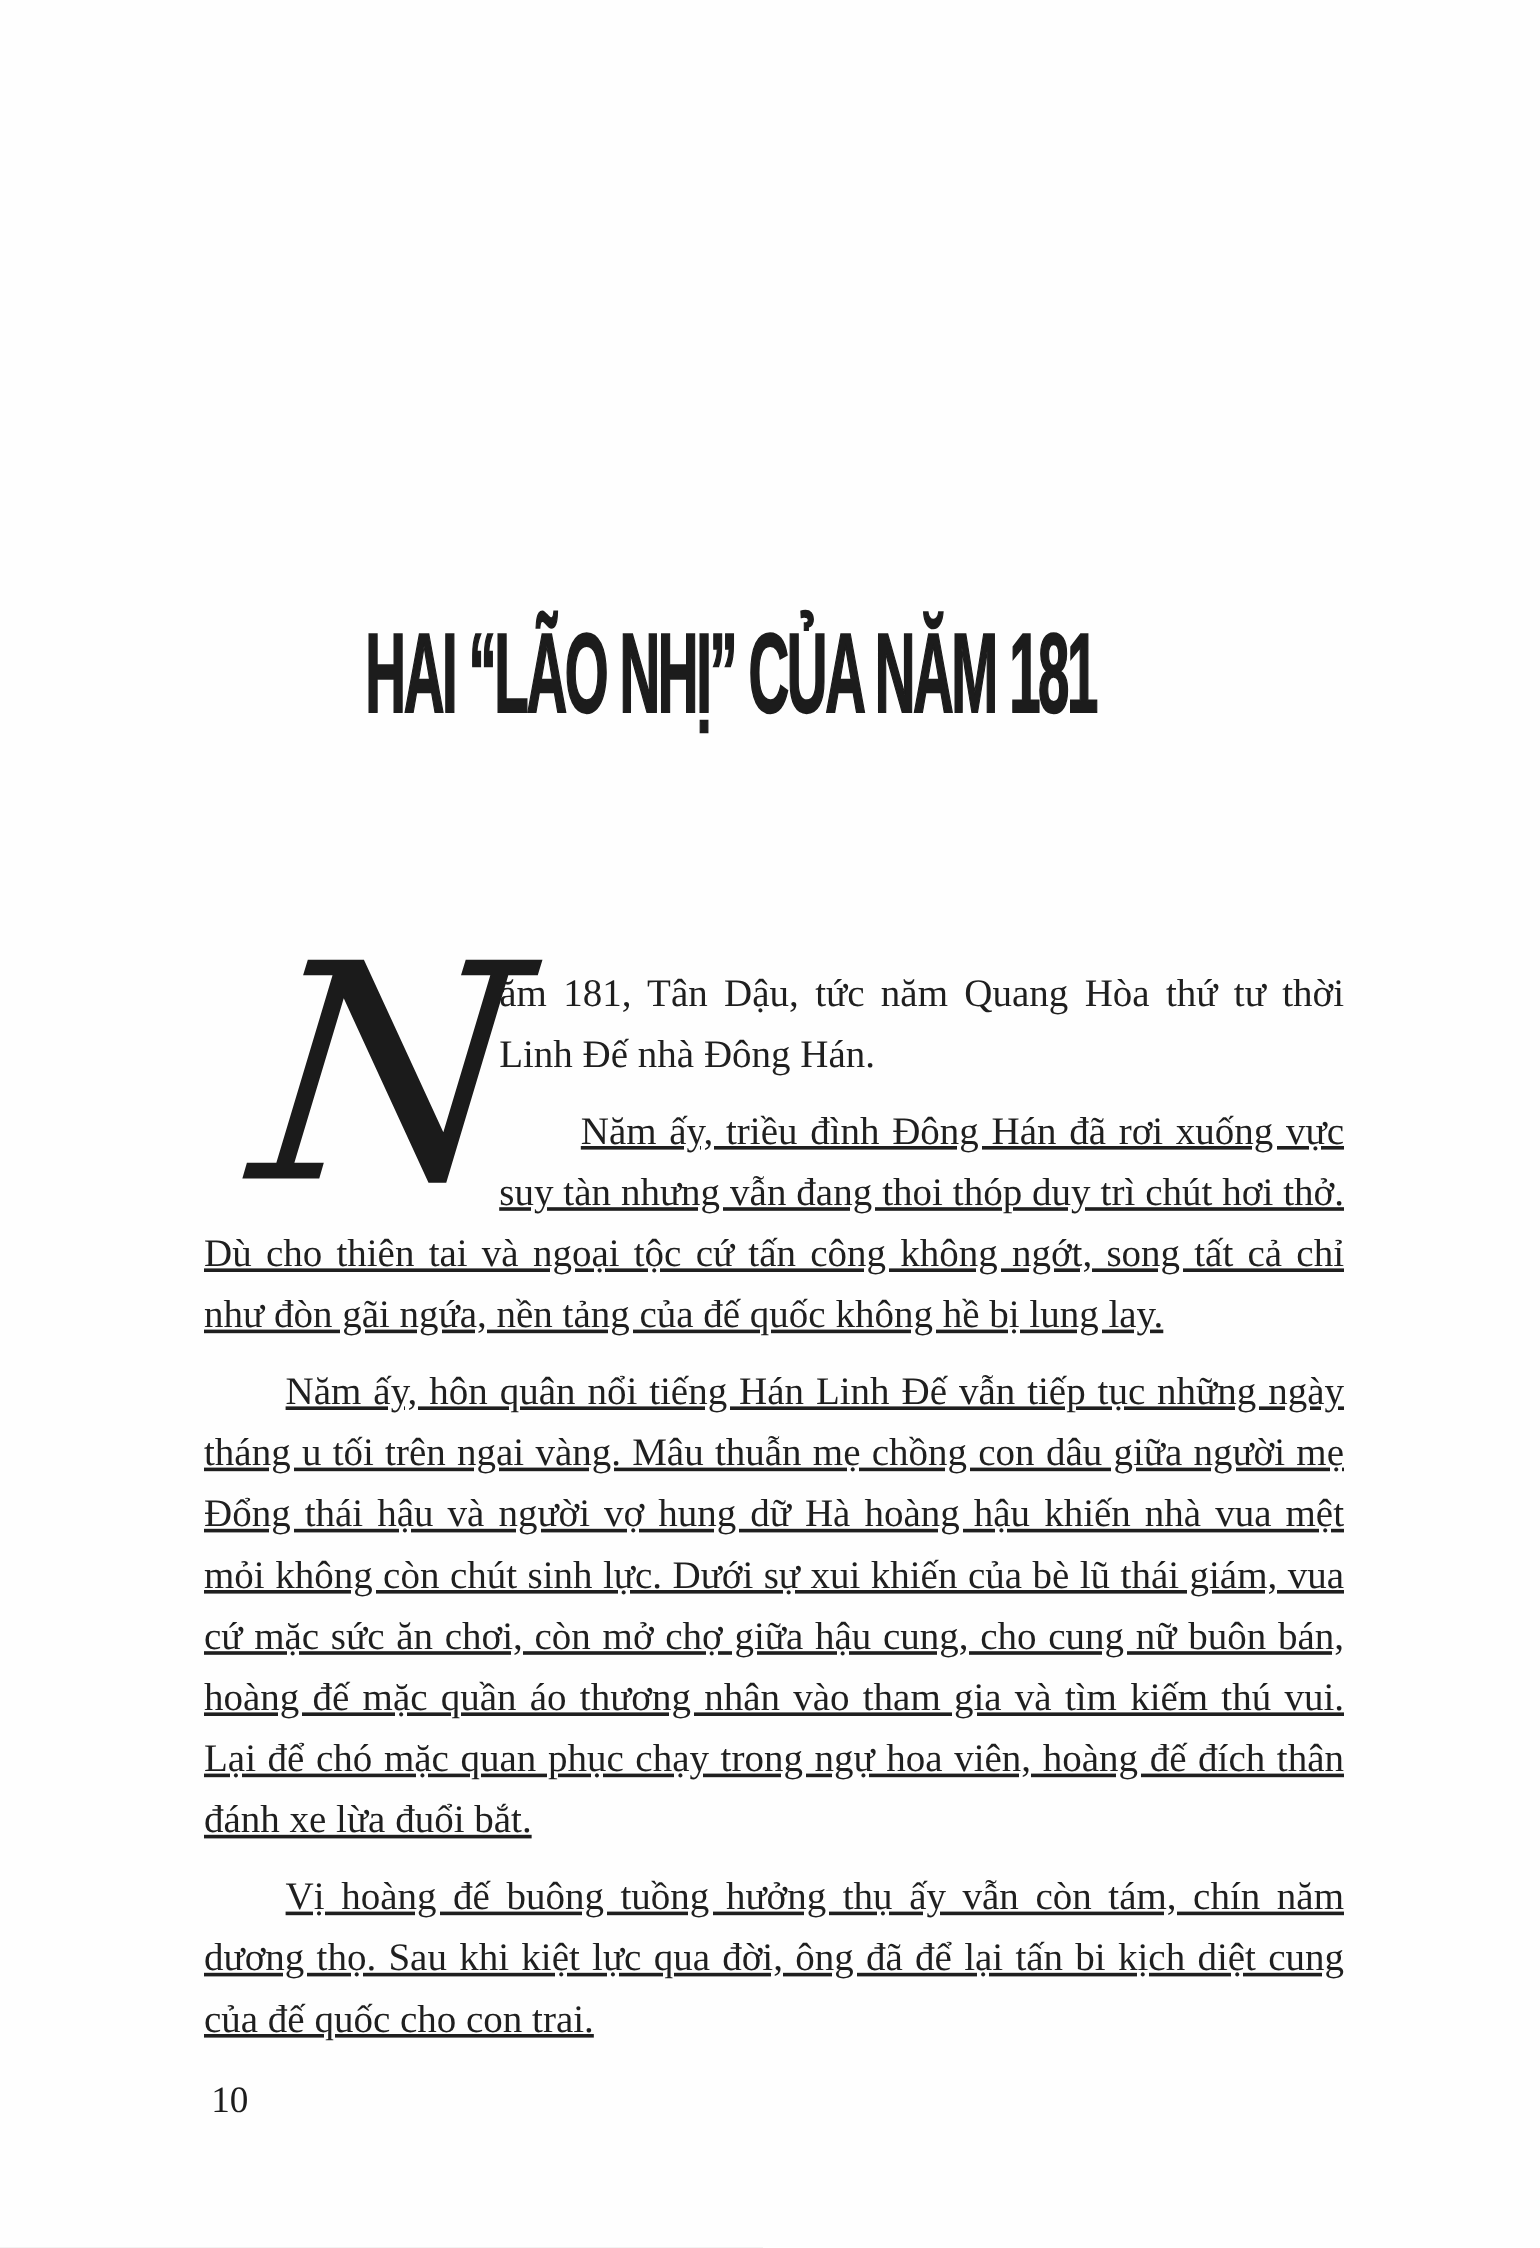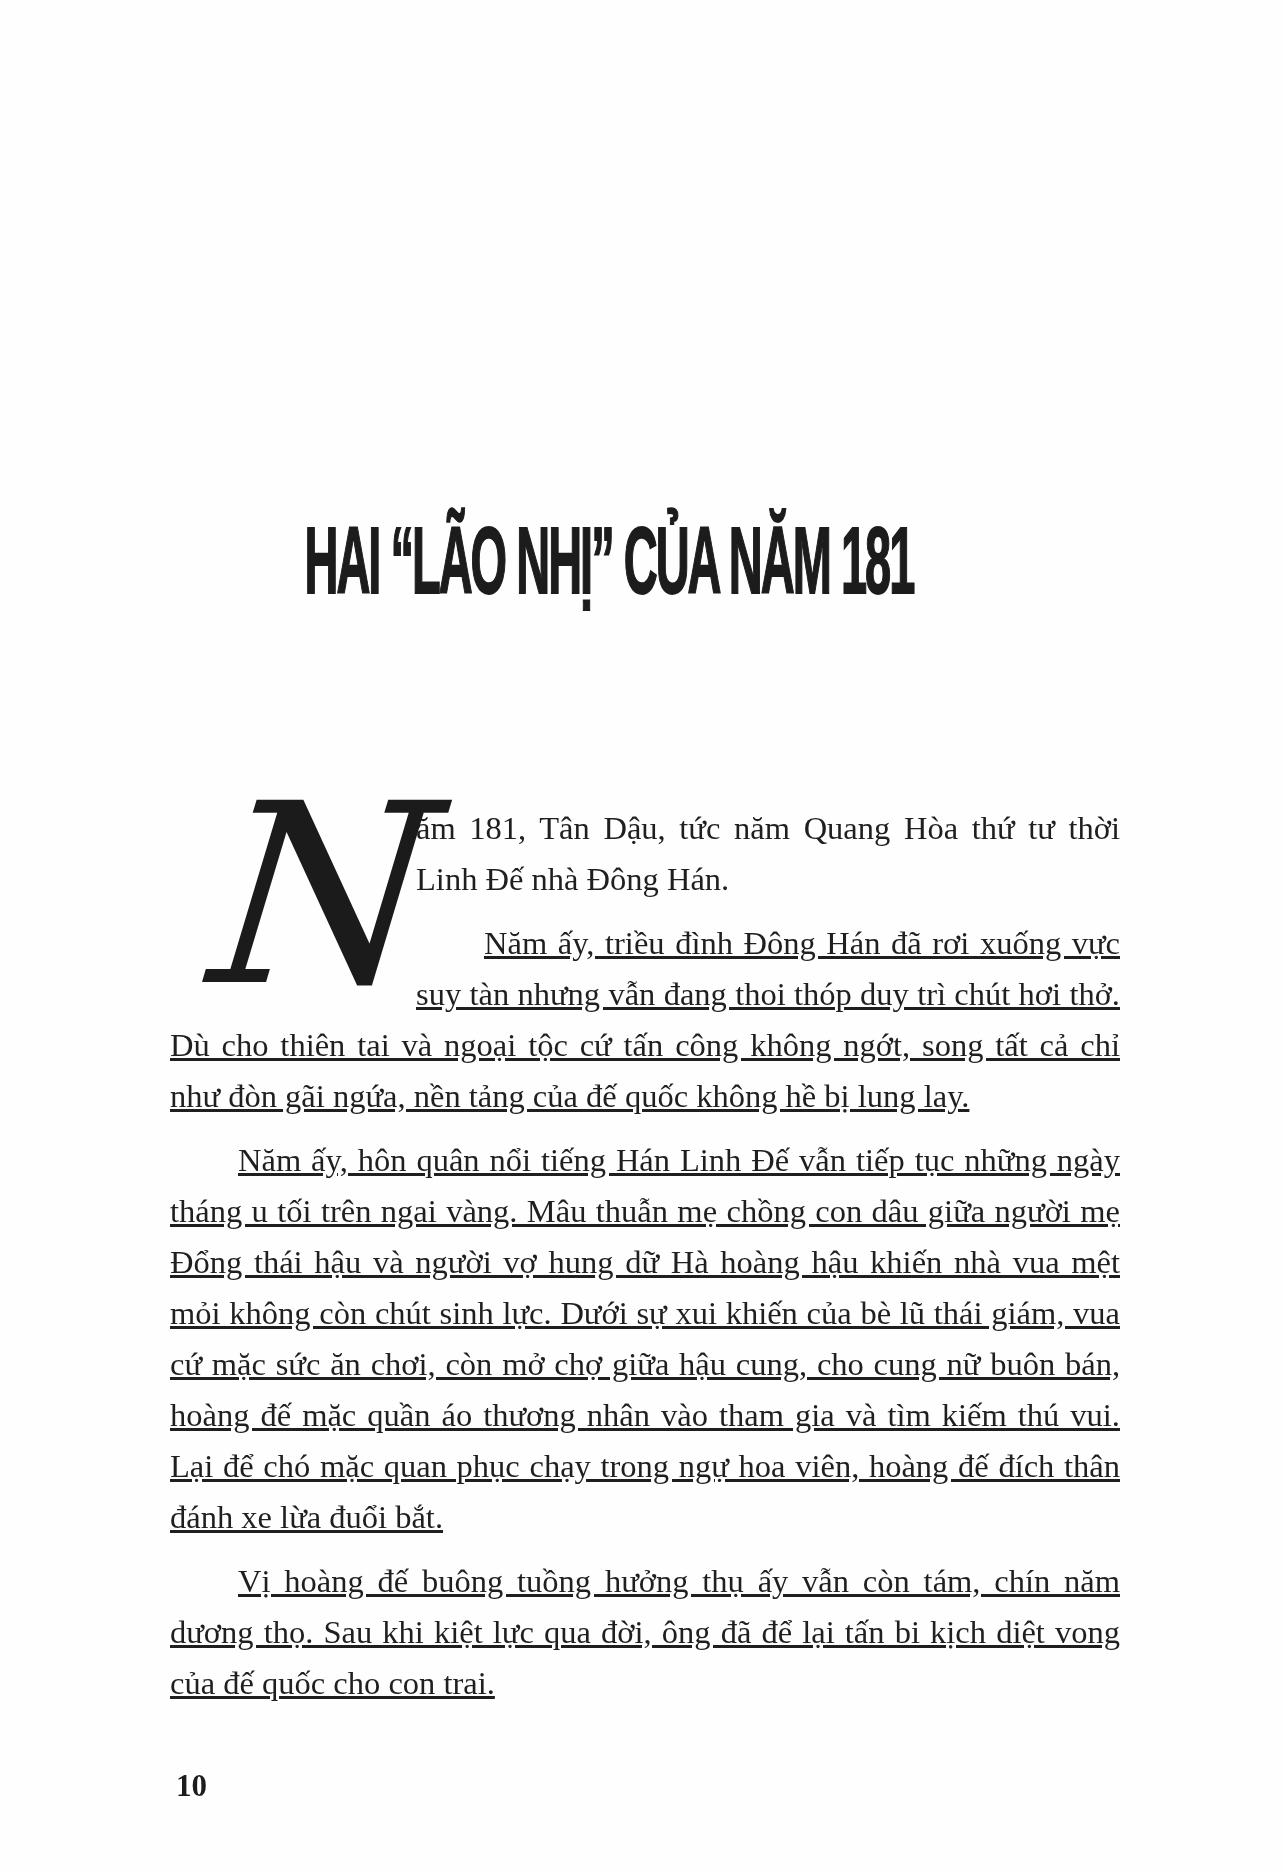--- a/index.html
+++ b/index.html
@@ -66,24 +66,24 @@
     top: -32px;
     font-family: "DejaVu Serif", serif;
     font-style: italic;
     font-size: 250px;
     line-height: 250px;
     transform: skewX(-6deg);
     color: #1b1b1b;
   }
   .page-number {
     position: absolute;
-    top: 1768px;
+    top: 1732px;
     left: 176px;
     font-family: "Liberation Serif", serif;
-    font-weight: 700;
+    font-weight: 400;
     font-size: 31px;
     color: #1c1c1c;
   }
 </style>
 </head>
 <body>
 
 <div class="page">
 
   <div class="chapter-title">
@@ -96,19 +96,19 @@
       <span class="dropcap">
         <span class="glyph">N</span>
       </span>
       <span>ăm 181, Tân Dậu, tức năm Quang Hòa thứ tư thời Linh Đế nhà Đông Hán.</span>
     </p>
 
     <p class="indent">Năm ấy, triều đình Đông Hán đã rơi xuống vực suy tàn nhưng vẫn đang thoi thóp duy trì chút hơi thở. Dù cho thiên tai và ngoại tộc cứ tấn công không ngớt, song tất cả chỉ như đòn gãi ngứa, nền tảng của đế quốc không hề bị lung lay.</p>
 
     <p class="indent">Năm ấy, hôn quân nổi tiếng Hán Linh Đế vẫn tiếp tục những ngày tháng u tối trên ngai vàng. Mâu thuẫn mẹ chồng con dâu giữa người mẹ Đổng thái hậu và người vợ hung dữ Hà hoàng hậu khiến nhà vua mệt mỏi không còn chút sinh lực. Dưới sự xui khiến của bè lũ thái giám, vua cứ mặc sức ăn chơi, còn mở chợ giữa hậu cung, cho cung nữ buôn bán, hoàng đế mặc quần áo thương nhân vào tham gia và tìm kiếm thú vui. Lại để chó mặc quan phục chạy trong ngự hoa viên, hoàng đế đích thân đánh xe lừa đuổi bắt.</p>
 
-    <p class="indent">Vị hoàng đế buông tuồng hưởng thụ ấy vẫn còn tám, chín năm dương thọ. Sau khi kiệt lực qua đời, ông đã để lại tấn bi kịch diệt vong của đế quốc cho con trai.</p>
+    <p class="indent">Vị hoàng đế buông tuồng hưởng thụ ấy vẫn còn tám, chín năm dương thọ. Sau khi kiệt lực qua đời, ông đã để lại tấn bi kịch diệt cung của đế quốc cho con trai.</p>
 
   </div>
 
   <div class="page-number">10</div>
 
 </div>
 
 </body></html>

